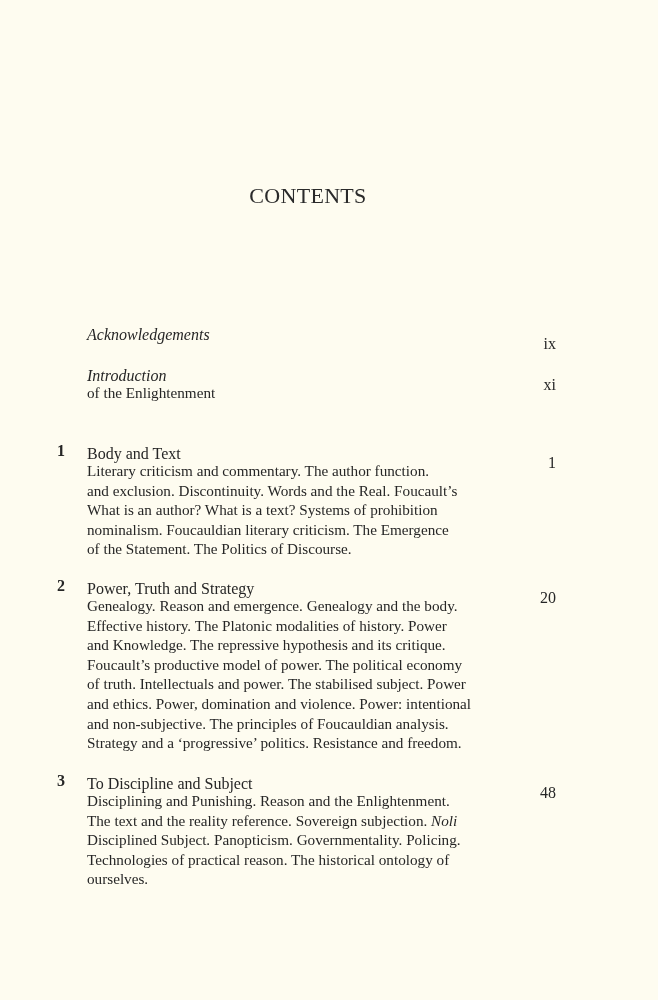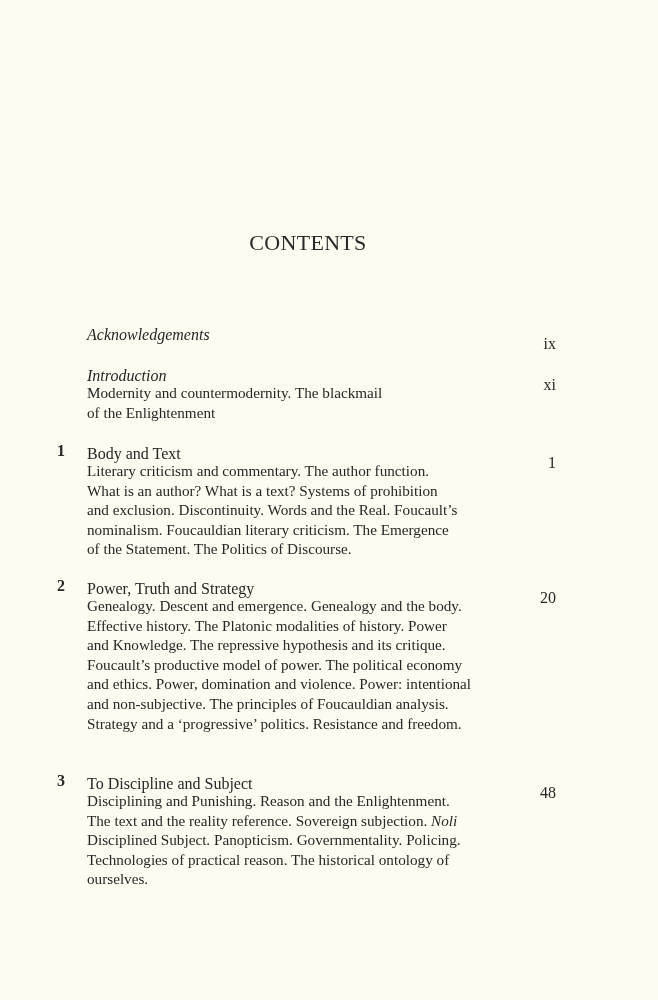--- a/index.html
+++ b/index.html
@@ -17,21 +17,20 @@
     }
     .page-title {
       position: absolute;
       top: 183px;
       left: 0;
       width: 616px;
       text-align: center;
       font-size: 22px;
       letter-spacing: 0.3px;
       color: #2a2a2a;
-      margin-top: 47px;
     }
     .entry {
       position: absolute;
       left: 0;
       width: 658px;
     }
     .entry-num {
       position: absolute;
       left: 57px;
       top: 0;
@@ -82,47 +81,47 @@
 
   <div class="entry" style="top:323px;">
     <span class="entry-head italic">Acknowledgements</span>
     <span class="entry-page">ix</span>
   </div>
 
   <div class="entry" style="top:364px;">
     <span class="entry-head italic">Introduction</span>
     <span class="entry-page">xi</span>
     <div class="entry-desc">
-      <span class="line">Modernity and countermodernity. The blackmail</span>
       <span class="line">of the Enlightenment</span>
     </div>
   </div>
 
   <div class="entry" style="top:442px;">
     <span class="entry-num">1</span>
     <span class="entry-head bold">Body and Text</span>
     <span class="entry-page">1</span>
     <div class="entry-desc">
       <span class="line">Literary criticism and commentary. The author function.</span>
+      <span class="line">and exclusion. Discontinuity. Words and the Real. Foucault’s</span>
       <span class="line">What is an author? What is a text? Systems of prohibition</span>
-      <span class="line">and exclusion. Discontinuity. Words and the Real. Foucault’s</span>
       <span class="line">nominalism. Foucauldian literary criticism. The Emergence</span>
       <span class="line">of the Statement. The Politics of Discourse.</span>
     </div>
   </div>
 
   <div class="entry" style="top:577px;">
     <span class="entry-num">2</span>
     <span class="entry-head bold">Power, Truth and Strategy</span>
     <span class="entry-page">20</span>
     <div class="entry-desc">
-      <span class="line">Genealogy. Descent and emergence. Genealogy and the body.</span>
+      <span class="line">Genealogy. Reason and emergence. Genealogy and the body.</span>
       <span class="line">Effective history. The Platonic modalities of history. Power</span>
       <span class="line">and Knowledge. The repressive hypothesis and its critique.</span>
       <span class="line">Foucault’s productive model of power. The political economy</span>
+      <span class="line">of truth. Intellectuals and power. The stabilised subject. Power</span>
       <span class="line">and ethics. Power, domination and violence. Power: intentional</span>
       <span class="line">and non-subjective. The principles of Foucauldian analysis.</span>
       <span class="line">Strategy and a ‘progressive’ politics. Resistance and freedom.</span>
     </div>
   </div>
 
   <div class="entry" style="top:772px;">
     <span class="entry-num">3</span>
     <span class="entry-head bold">To Discipline and Subject</span>
     <span class="entry-page">48</span>

